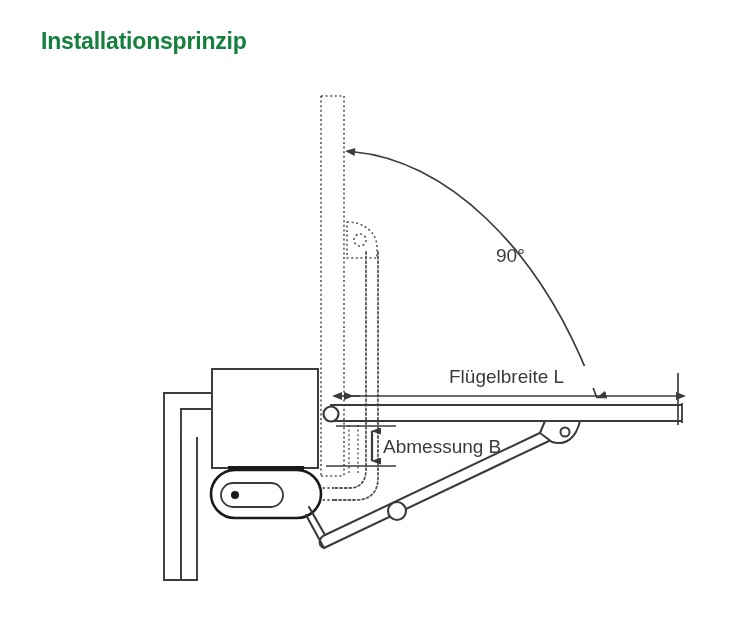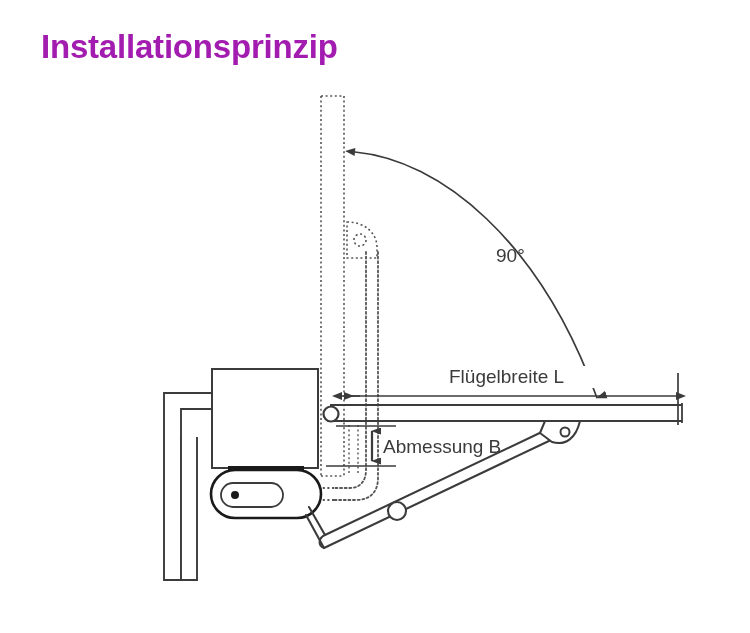--- a/index.html
+++ b/index.html
@@ -19,24 +19,24 @@
     position: relative;
     width: 750px;
     height: 633px;
     background: #ffffff;
   }
   #page-title {
     position: absolute;
     left: 41px;
     top: 28px;
     font-family: "Liberation Sans", sans-serif;
-    font-size: 33px;
+    font-size: 23px;
     font-weight: bold;
     letter-spacing: -0.2px;
-    color: #a21caf;
+    color: #15803d;
     white-space: nowrap;
   }
   #diagram {
     position: absolute;
     left: 0;
     top: 0;
     width: 750px;
     height: 633px;
   }
   .dim-label {

